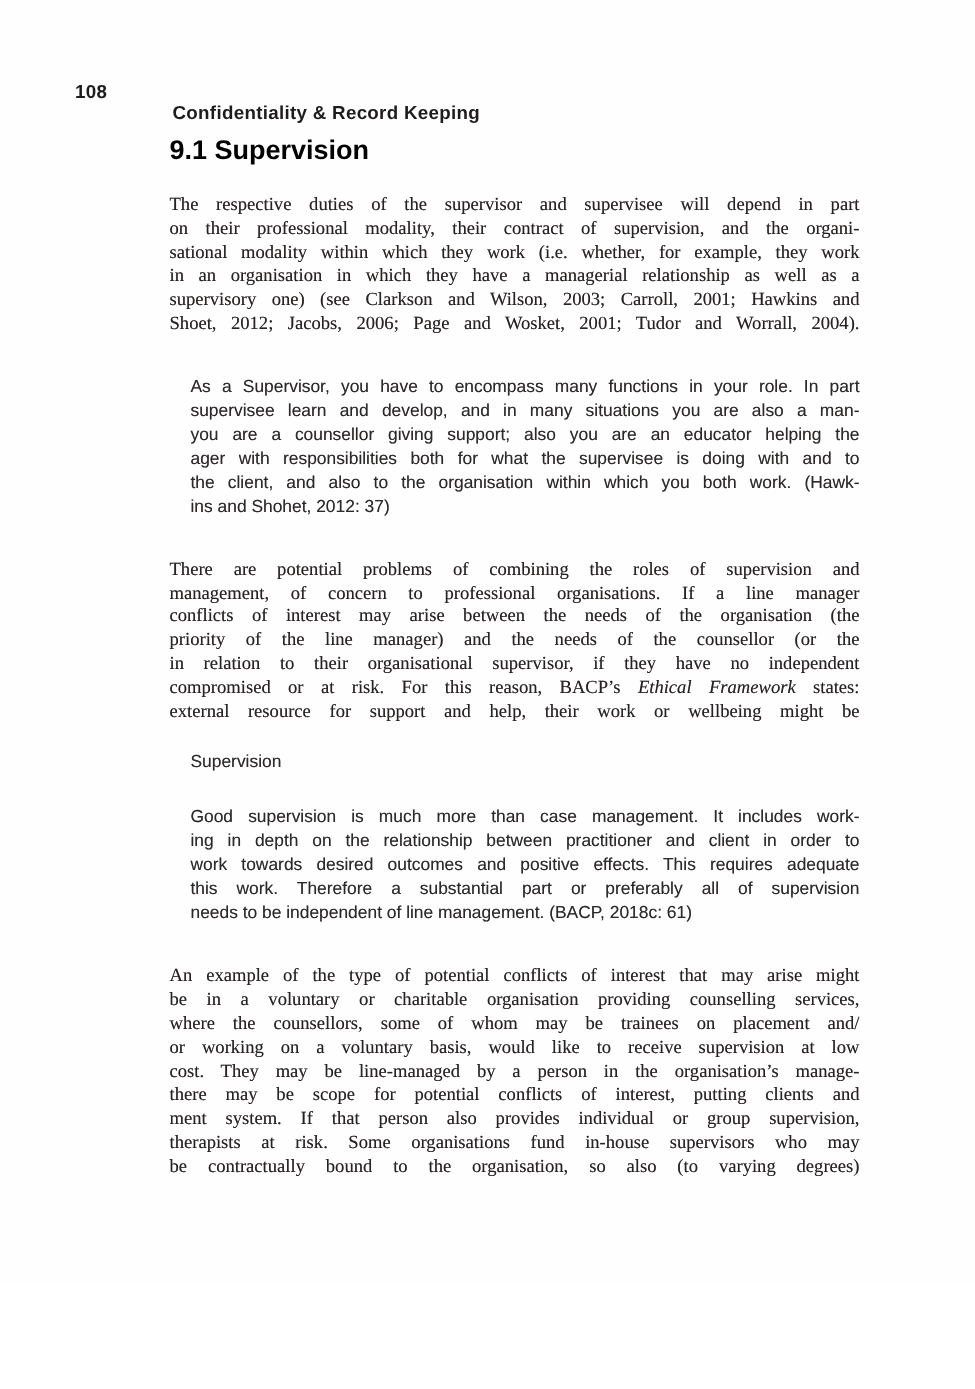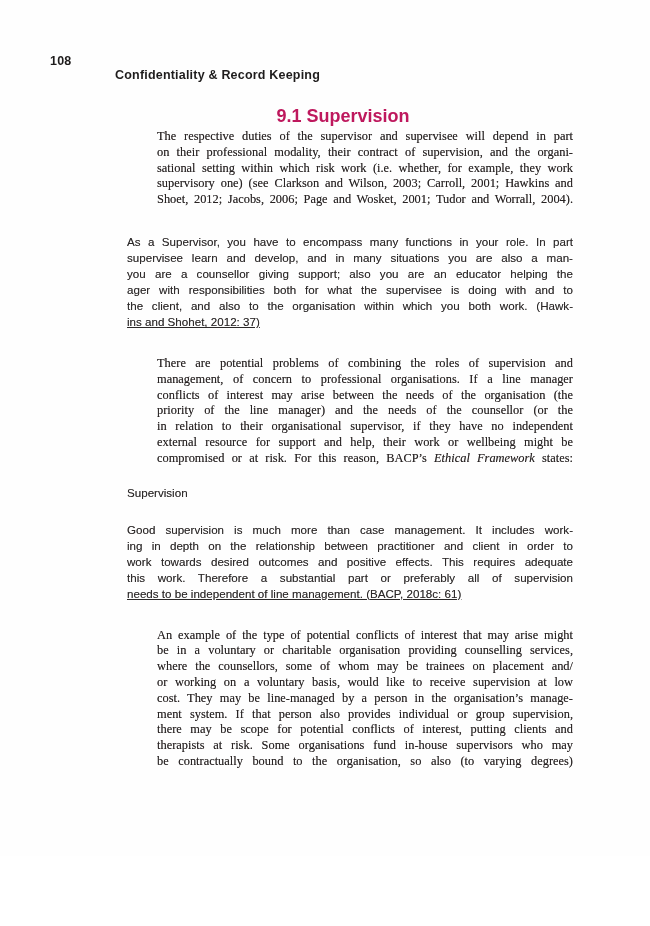--- a/index.html
+++ b/index.html
@@ -24,105 +24,104 @@
     color: #1e1c1c;
     letter-spacing: 0.2px;
   }
   .page-number { position: absolute; left: 0; top: 0; }
   .running-head { position: absolute; left: 65px; top: 14px; }
   .section-title {
     position: absolute;
     top: 90px;
     left: 113px;
     width: 460px;
-    text-align: center;
     font-family: "Liberation Sans", sans-serif;
     font-size: 18px;
     font-weight: bold;
-    color: #be185d;
-    margin-top: 16px;
+    color: #000000;
   }
   .page-body {
     position: absolute;
     top: 129px;
     left: 113px;
     width: 460px;
     font-family: "Liberation Serif", serif;
     font-size: 12.4px;
     line-height: 15.8px;
     color: #282323;
     text-shadow: 0 0 0.3px rgba(30,25,25,0.5);
   }
-  .block { margin-top: 26px; margin-left: 44px; }
+  .block { margin-top: 26px; }
   .block:first-child { margin-top: 0; }
   .block.quote {
     margin-left: 14px;
     font-family: "Liberation Sans", sans-serif;
     font-size: 11.6px;
     line-height: 16px;
     color: #2c2929;
     text-shadow: 0 0 0.25px rgba(35,32,32,0.45);
   }
   .block.has-heading { margin-top: 18px; }
   .quote-heading { margin-bottom: 21px; }
   .line {
     text-align: justify;
     text-align-last: justify;
     min-height: 1em;
   }
-  .line.no-stretch { text-align-last: left; text-decoration: underline; }
+  .line.no-stretch { text-align-last: left; }
   i { font-style: italic; }
 </style>
 </head>
 <body>
 
 <div class="page">
   <div class="page-header">
     <span class="page-number">108</span>
     <span class="running-head">Confidentiality &amp; Record Keeping</span>
   </div>
   <div class="section-title">9.1 Supervision</div>
   <div class="page-body">
       <div class="block paragraph">
         <div class="line">The respective duties of the supervisor and supervisee will depend in part</div>
         <div class="line">on their professional modality, their contract of supervision, and the organi-</div>
-        <div class="line">sational setting within which risk work (i.e. whether, for example, they work</div>
+        <div class="line">sational modality within which they work (i.e. whether, for example, they work</div>
+        <div class="line">in an organisation in which they have a managerial relationship as well as a</div>
         <div class="line">supervisory one) (see Clarkson and Wilson, 2003; Carroll, 2001; Hawkins and</div>
         <div class="line">Shoet, 2012; Jacobs, 2006; Page and Wosket, 2001; Tudor and Worrall, 2004).</div>
       </div>
       <div class="block quote">
         <div class="line">As a Supervisor, you have to encompass many functions in your role. In part</div>
         <div class="line">supervisee learn and develop, and in many situations you are also a man-</div>
         <div class="line">you are a counsellor giving support; also you are an educator helping the</div>
         <div class="line">ager with responsibilities both for what the supervisee is doing with and to</div>
         <div class="line">the client, and also to the organisation within which you both work. (Hawk-</div>
         <div class="line no-stretch">ins and Shohet, 2012: 37)</div>
       </div>
       <div class="block paragraph">
         <div class="line">There are potential problems of combining the roles of supervision and</div>
         <div class="line">management, of concern to professional organisations. If a line manager</div>
         <div class="line">conflicts of interest may arise between the needs of the organisation (the</div>
         <div class="line">priority of the line manager) and the needs of the counsellor (or the</div>
         <div class="line">in relation to their organisational supervisor, if they have no independent</div>
+        <div class="line">compromised or at risk. For this reason, BACP’s <i>Ethical Framework</i> states:</div>
         <div class="line">external resource for support and help, their work or wellbeing might be</div>
-        <div class="line">compromised or at risk. For this reason, BACP’s <i>Ethical Framework</i> states:</div>
       </div>
       <div class="block quote has-heading">
         <div class="quote-heading">Supervision</div>
         <div class="line">Good supervision is much more than case management. It includes work-</div>
         <div class="line">ing in depth on the relationship between practitioner and client in order to</div>
         <div class="line">work towards desired outcomes and positive effects. This requires adequate</div>
         <div class="line">this work. Therefore a substantial part or preferably all of supervision</div>
         <div class="line no-stretch">needs to be independent of line management. (BACP, 2018c: 61)</div>
       </div>
       <div class="block paragraph">
         <div class="line">An example of the type of potential conflicts of interest that may arise might</div>
         <div class="line">be in a voluntary or charitable organisation providing counselling services,</div>
         <div class="line">where the counsellors, some of whom may be trainees on placement and/</div>
         <div class="line">or working on a voluntary basis, would like to receive supervision at low</div>
         <div class="line">cost. They may be line-managed by a person in the organisation’s manage-</div>
+        <div class="line">there may be scope for potential conflicts of interest, putting clients and</div>
         <div class="line">ment system. If that person also provides individual or group supervision,</div>
-        <div class="line">there may be scope for potential conflicts of interest, putting clients and</div>
         <div class="line">therapists at risk. Some organisations fund in-house supervisors who may</div>
         <div class="line">be contractually bound to the organisation, so also (to varying degrees)</div>
       </div>
     </div>
 </div>
 
 </body></html>

